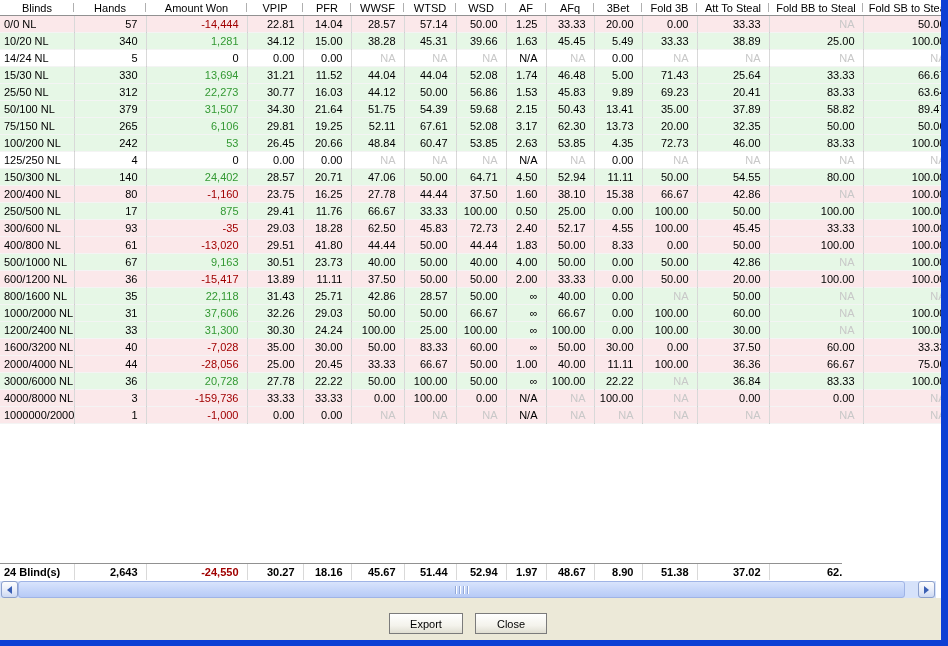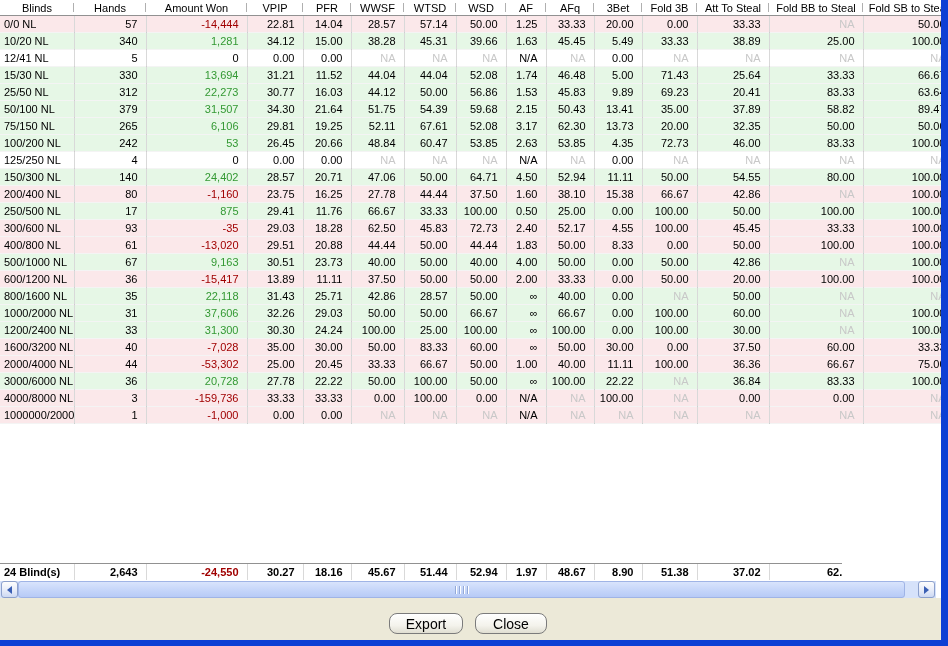--- a/index.html
+++ b/index.html
@@ -56,23 +56,23 @@
     position:absolute;left:18px;top:0;width:887px;height:17px;box-sizing:border-box;
     background:linear-gradient(180deg,#d9e4fc,#c3d4f9 60%,#b7caf6);
     border:1px solid var(--scroll_thumb_border,#9fb4e6);border-radius:3px;
   }
   .grip{position:absolute;left:50%;top:4px;transform:translateX(-50%);display:flex;gap:2px;}
   .grip i{display:block;width:1px;height:8px;background:#93a9d8;border-right:1px solid #ffffff;}
   
   .button-bar{position:absolute;top:598px;left:0;width:941px;height:42px;background:var(--chrome_bg,#ece9d8);}
   .xp-btn{
     position:absolute;top:15px;height:21px;box-sizing:border-box;
-    border:1px solid var(--button_border,#7b7b7b);border-radius:8px;
+    border:1px solid var(--button_border,#7b7b7b);border-radius:0;
     background:linear-gradient(180deg,#ffffff,#f4f3ec 60%,#e0ded2);
-    font-family:"Liberation Sans","DejaVu Sans",sans-serif;font-size:14px;color:#000;
+    font-family:"Liberation Sans","DejaVu Sans",sans-serif;font-size:11px;color:#000;
     display:flex;align-items:center;justify-content:center;cursor:default;
   }
   .btn-export{left:389px;width:74px;}
   .btn-close{left:475px;width:72px;}
 </style>
 </head>
 <body>
 
 <div class="window">
 
@@ -143,21 +143,21 @@
             <td class="ar">39.66</td>
             <td class="ar">1.63</td>
             <td class="ar">45.45</td>
             <td class="ar">5.49</td>
             <td class="ar">33.33</td>
             <td class="ar">38.89</td>
             <td class="ar">25.00</td>
             <td class="ar">100.00</td>
           </tr>
           <tr class="tone-neutral">
-            <td class="al">12/41 NL</td>
+            <td class="al">14/24 NL</td>
             <td class="ar">5</td>
             <td class="ar">0</td>
             <td class="ar">0.00</td>
             <td class="ar">0.00</td>
             <td class="ar na">NA</td>
             <td class="ar na">NA</td>
             <td class="ar na">NA</td>
             <td class="ar">N/A</td>
             <td class="ar na">NA</td>
             <td class="ar">0.00</td>
@@ -334,21 +334,21 @@
             <td class="ar">100.00</td>
             <td class="ar">45.45</td>
             <td class="ar">33.33</td>
             <td class="ar">100.00</td>
           </tr>
           <tr class="tone-loss">
             <td class="al">400/800 NL</td>
             <td class="ar">61</td>
             <td class="ar neg">-13,020</td>
             <td class="ar">29.51</td>
-            <td class="ar">20.88</td>
+            <td class="ar">41.80</td>
             <td class="ar">44.44</td>
             <td class="ar">50.00</td>
             <td class="ar">44.44</td>
             <td class="ar">1.83</td>
             <td class="ar">50.00</td>
             <td class="ar">8.33</td>
             <td class="ar">0.00</td>
             <td class="ar">50.00</td>
             <td class="ar">100.00</td>
             <td class="ar">100.00</td>
@@ -451,21 +451,21 @@
             <td class="ar">50.00</td>
             <td class="ar">30.00</td>
             <td class="ar">0.00</td>
             <td class="ar">37.50</td>
             <td class="ar">60.00</td>
             <td class="ar">33.33</td>
           </tr>
           <tr class="tone-loss">
             <td class="al">2000/4000 NL</td>
             <td class="ar">44</td>
-            <td class="ar neg">-53,302</td>
+            <td class="ar neg">-28,056</td>
             <td class="ar">25.00</td>
             <td class="ar">20.45</td>
             <td class="ar">33.33</td>
             <td class="ar">66.67</td>
             <td class="ar">50.00</td>
             <td class="ar">1.00</td>
             <td class="ar">40.00</td>
             <td class="ar">11.11</td>
             <td class="ar">100.00</td>
             <td class="ar">36.36</td>

